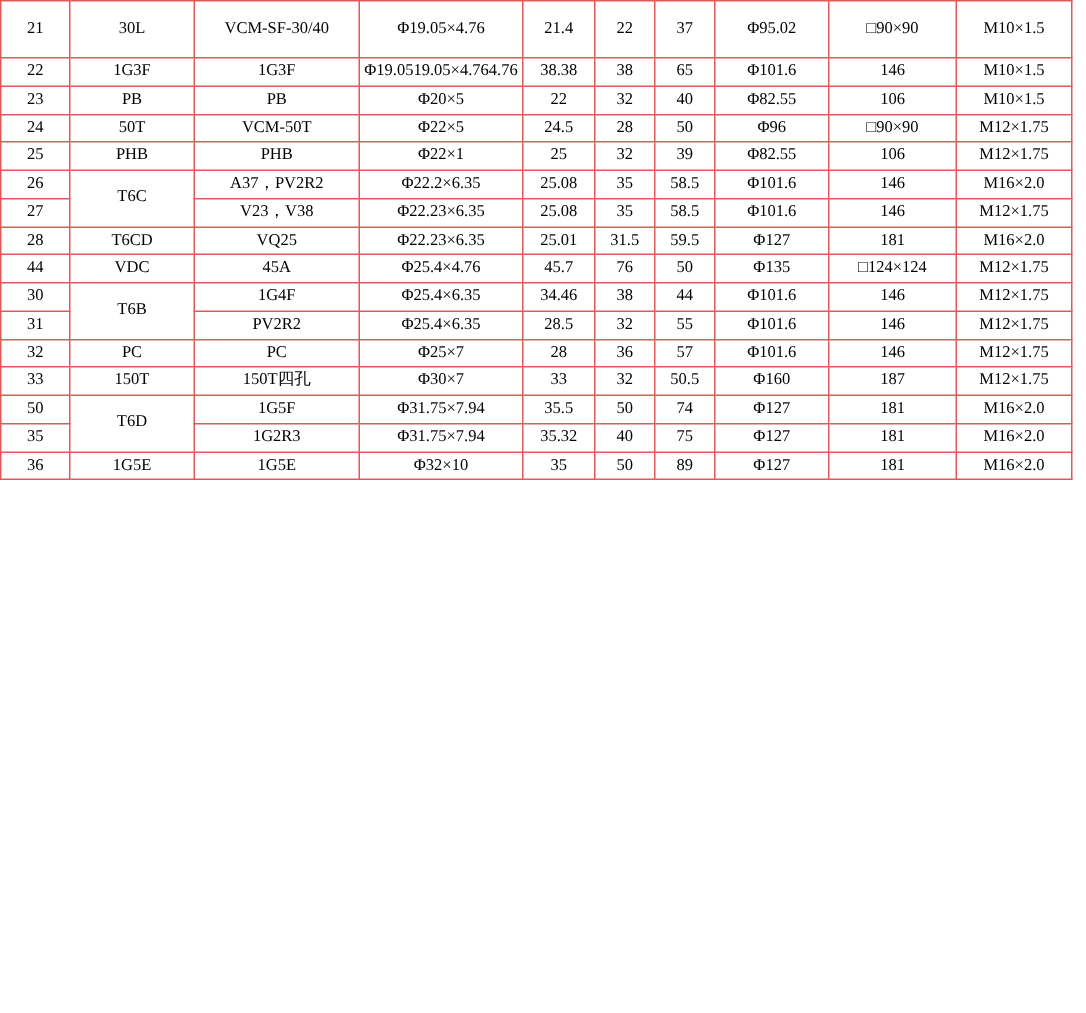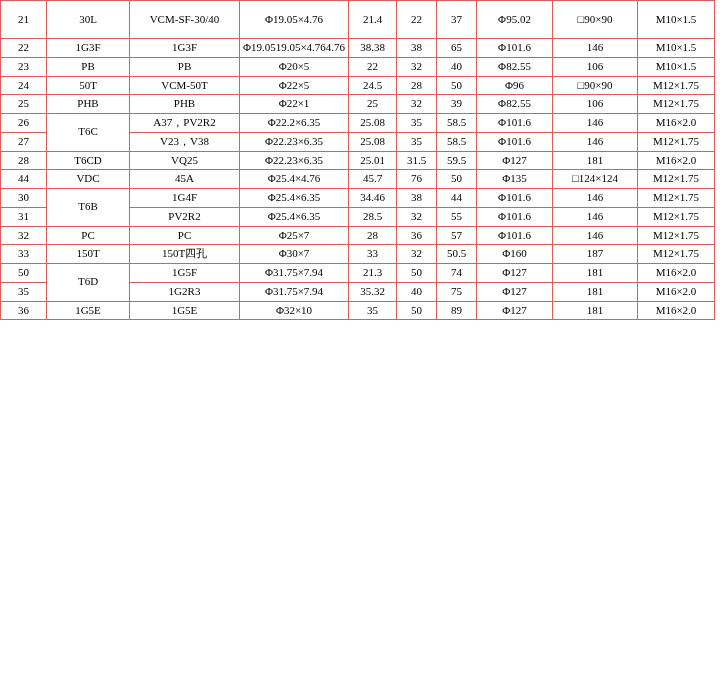--- a/index.html
+++ b/index.html
@@ -211,21 +211,21 @@
         <td>50.5</td>
         <td>Φ160</td>
         <td>187</td>
         <td>M12×1.75</td>
       </tr>
       <tr>
         <td>50</td>
         <td rowspan="2">T6D</td>
         <td>1G5F</td>
         <td>Φ31.75×7.94</td>
-        <td>21.3</td>
+        <td>35.5</td>
         <td>50</td>
         <td>74</td>
         <td>Φ127</td>
         <td>181</td>
         <td>M16×2.0</td>
       </tr>
       <tr>
         <td>35</td>
         <td>1G2R3</td>
         <td>Φ31.75×7.94</td>

